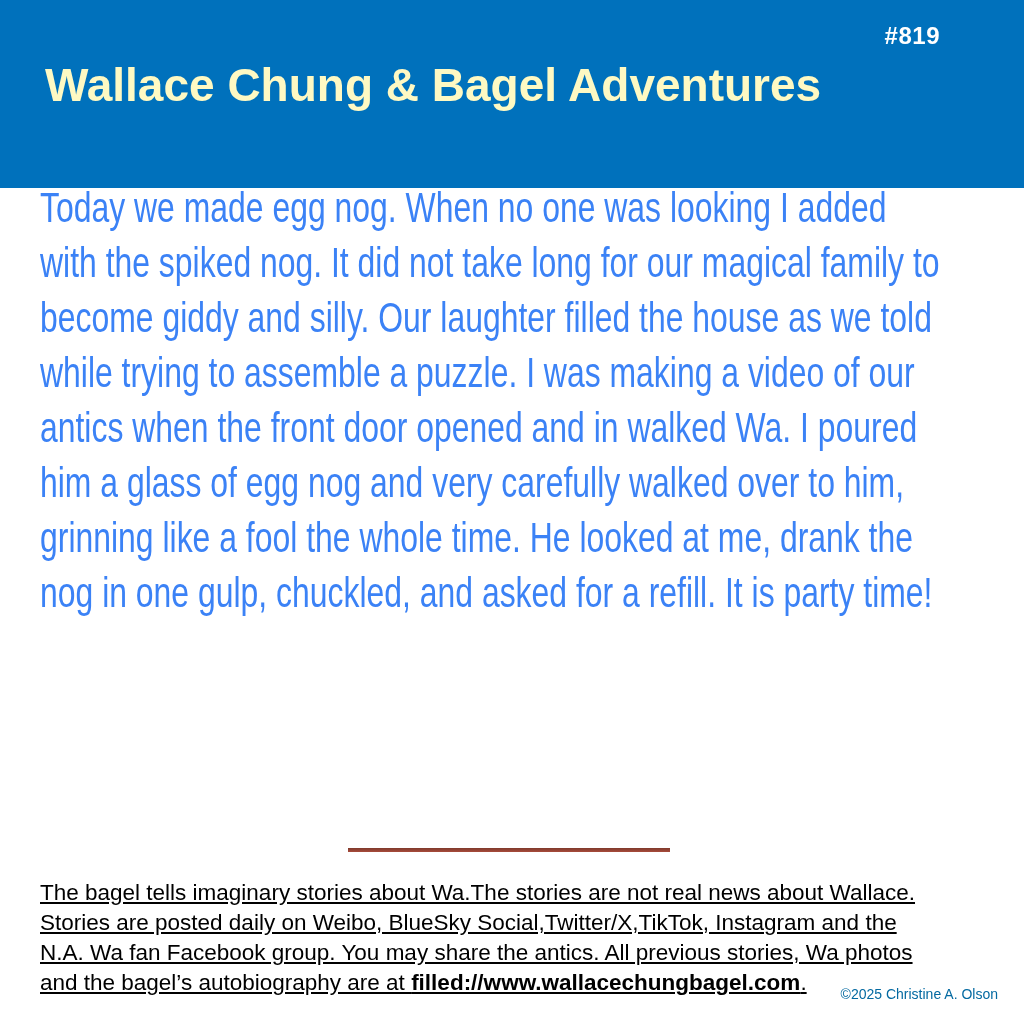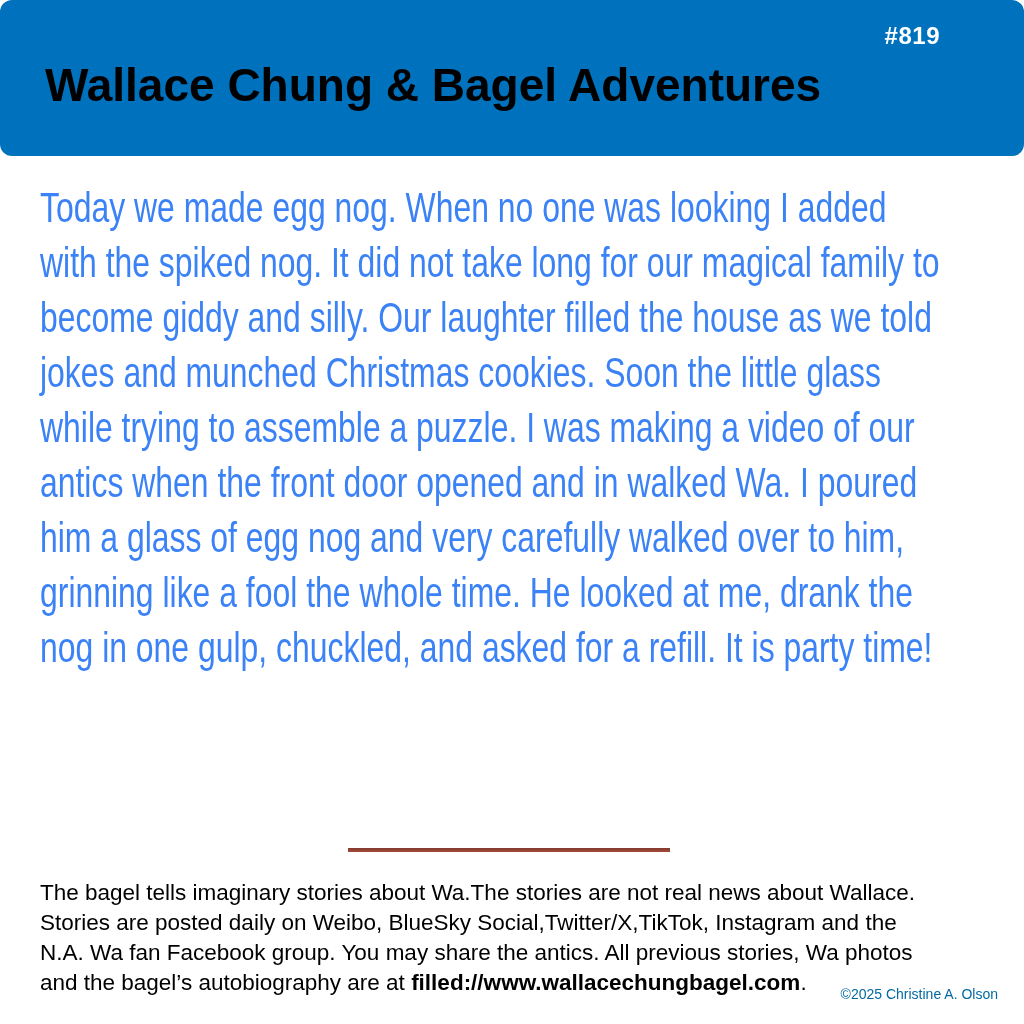--- a/index.html
+++ b/index.html
@@ -11,34 +11,33 @@
     position: relative;
   }
   .page {
     position: absolute; inset: 0;
     width: 1024px; height: 1024px;
     background: #ffffff;
   }
   
   .header {
     position: absolute; top: 0; left: 0;
-    width: 1024px; height: 156px;
+    width: 1024px; height: 188px;
     background: #0071BC;
-    border-radius: 12px;
   }
   .issue-number {
     position: absolute; top: 22px; right: 84px;
     color: #ffffff;
     font-weight: bold;
     font-size: 24px;
     letter-spacing: 0.5px;
   }
   .page-title {
     position: absolute; top: 58px; left: 45px;
-    color: #000000;
+    color: #fef9c3;
     font-weight: bold;
     font-size: 46px;
     letter-spacing: 0px;
     white-space: nowrap;
   }
   
   .story {
     position: absolute; top: 180px; left: 40px;
     width: 984px;
     color: #3b82f6;
@@ -62,21 +61,21 @@
     background: linear-gradient(#7e3a2c, #a84b3b);
   }
   
   .footer {
     position: absolute; top: 878px; left: 40px;
     width: 960px;
     color: #000000;
     font-size: 22.5px;
     line-height: 30px;
   }
-  .footer-line { white-space: nowrap; }
+  .footer-line { white-space: nowrap; text-decoration: underline; }
   .website-url { font-weight: bold; }
   .copyright {
     position: absolute; top: 986px; right: 26px;
     color: #0369a1;
     font-size: 14px;
   }
 </style>
 </head>
 <body>
 
@@ -84,21 +83,20 @@
 
   <div class="header">
     <div class="issue-number">#819</div>
     <div class="page-title">Wallace Chung &amp; Bagel Adventures</div>
   </div>
 
   <div class="story">
     <div class="story-line"><span>Today we made egg nog. When no one was looking I added</span></div>
     <div class="story-line"><span>with the spiked nog. It did not take long for our magical family to</span></div>
     <div class="story-line"><span>become giddy and silly. Our laughter filled the house as we told</span></div>
-    <div class="story-line"><span>jokes and munched Christmas cookies. Soon the little glass</span></div>
     <div class="story-line"><span>while trying to assemble a puzzle. I was making a video of our</span></div>
     <div class="story-line"><span>antics when the front door opened and in walked Wa. I poured</span></div>
     <div class="story-line"><span>him a glass of egg nog and very carefully walked over to him,</span></div>
     <div class="story-line"><span>grinning like a fool the whole time. He looked at me, drank the</span></div>
     <div class="story-line"><span>nog in one gulp, chuckled, and asked for a refill. It is party time!</span></div>
   </div>
 
   <div class="divider"></div>
 
   <div class="footer">

